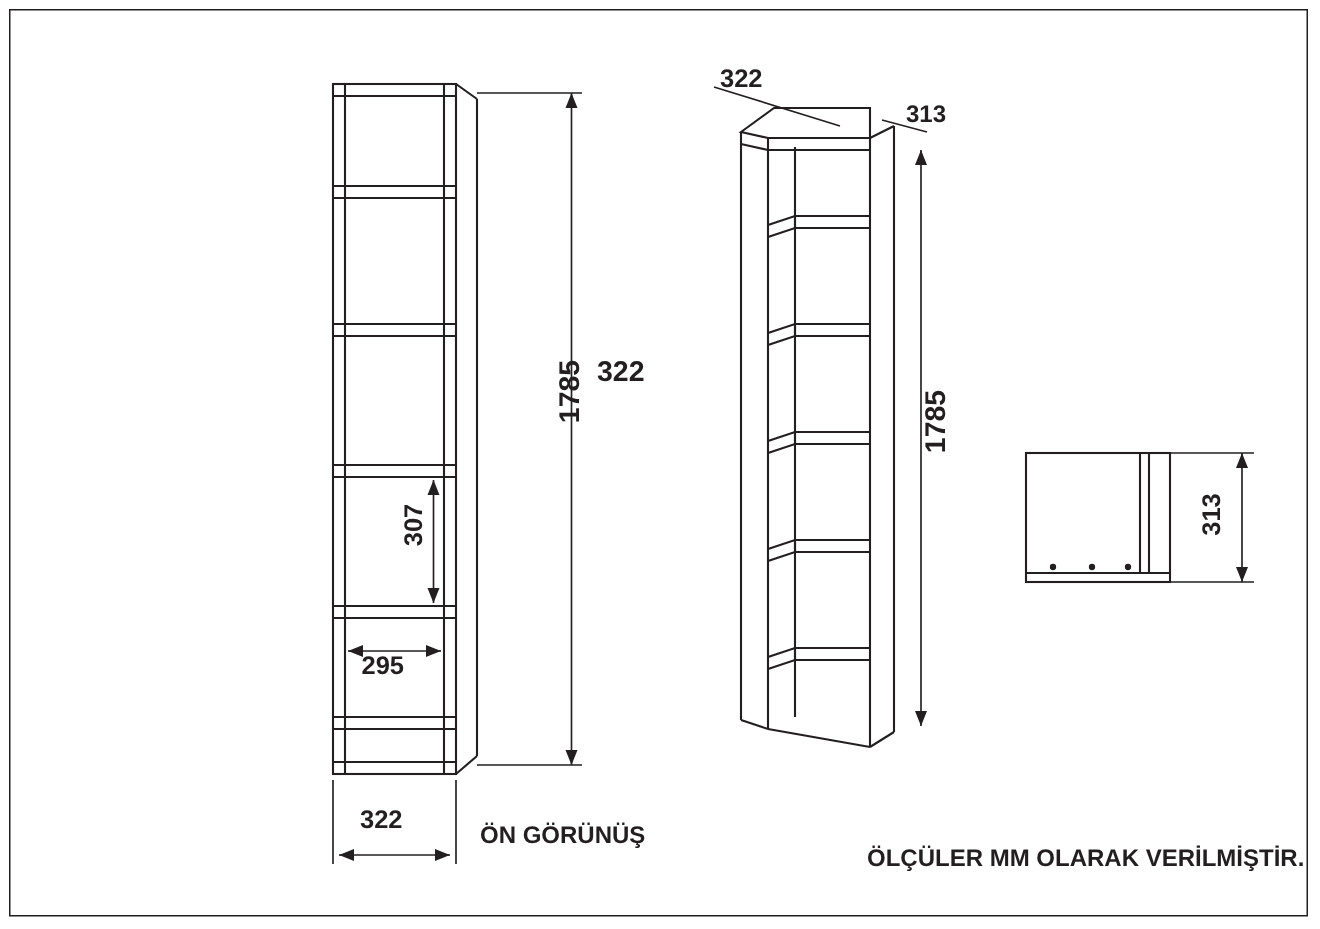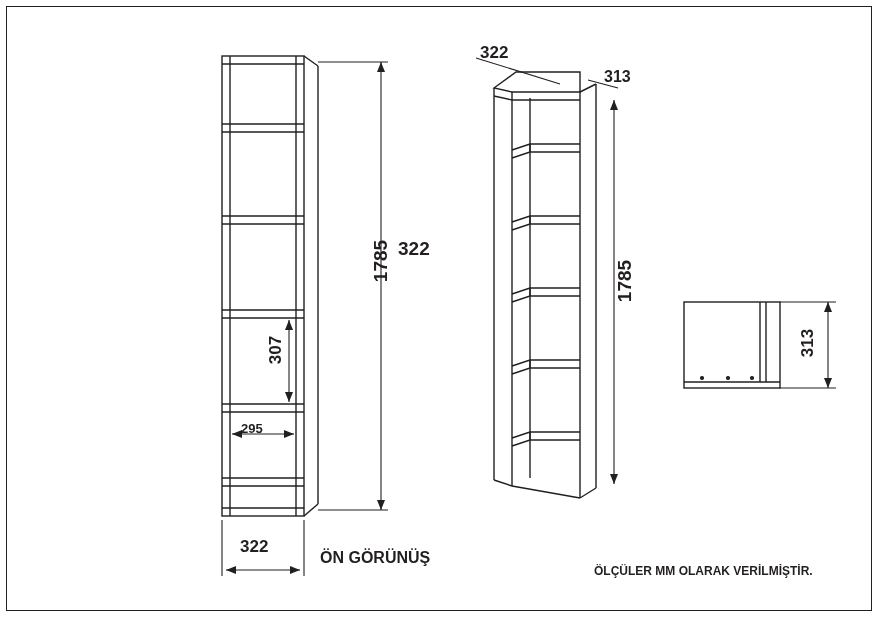--- a/index.html
+++ b/index.html
@@ -39,28 +39,28 @@
     color: #231f20;
     white-space: nowrap;
     font-family: "Liberation Sans", sans-serif;
   }
   .lbl-v {
     transform-origin: 50% 50%;
   }
   .dim-322-top { left: 398px; top: 238px; font-size: 19px; }
   .dim-1785-front { left: 360px; top: 250px; font-size: 19px; }
   .dim-307 { left: 262px; top: 340px; font-size: 17px; }
-  .dim-295 { left: 241px; top: 421px; font-size: 13px; }
+  .dim-295 { left: 241px; top: 434px; font-size: 17px; }
   .dim-322-bottom { left: 240px; top: 537px; font-size: 17px; }
   .caption-front { left: 320px; top: 549px; font-size: 16px; text-align: right; }
   .dim-322-persp { left: 480px; top: 43px; font-size: 17px; }
   .dim-313-persp { left: 604px; top: 68px; font-size: 16px; }
   .dim-1785-persp { left: 604px; top: 270px; font-size: 19px; }
   .dim-313-side { left: 794px; top: 333px; font-size: 17px; }
-  .note { left: 594px; top: 564px; font-size: 12px; }
+  .note { left: 578px; top: 564px; font-size: 16px; }
 </style>
 </head>
 <body>
 
 <div id="sheet">
 
   <div class="border-frame"></div>
 
   <svg class="drawing" viewBox="0 0 880 619">
     <g stroke="#231f20" fill="none" stroke-width="1.4">

